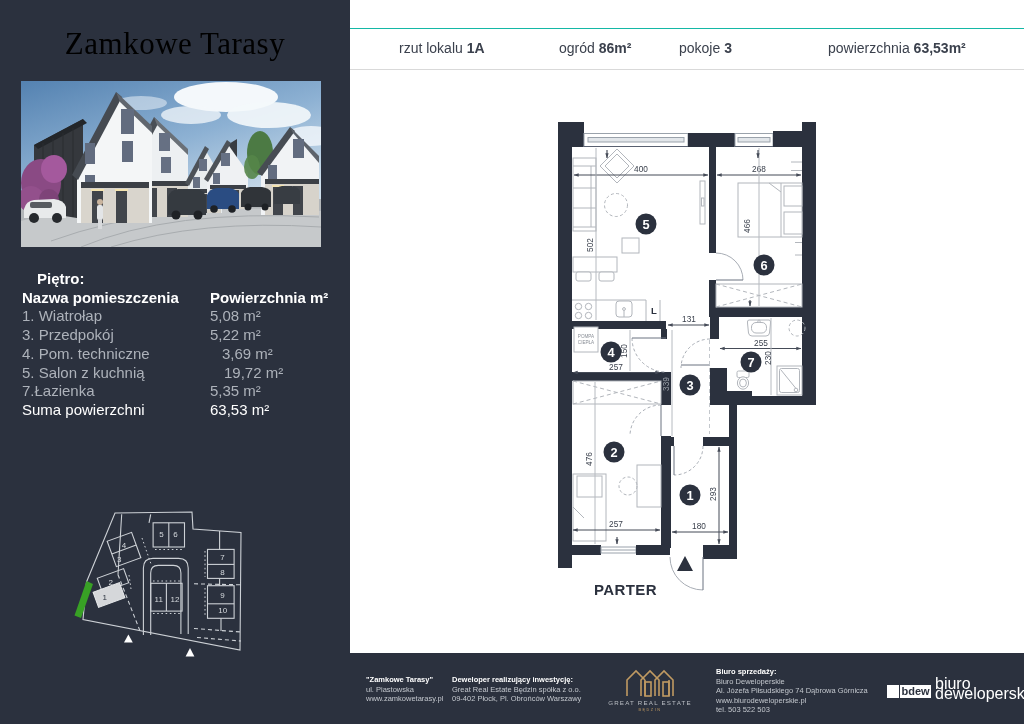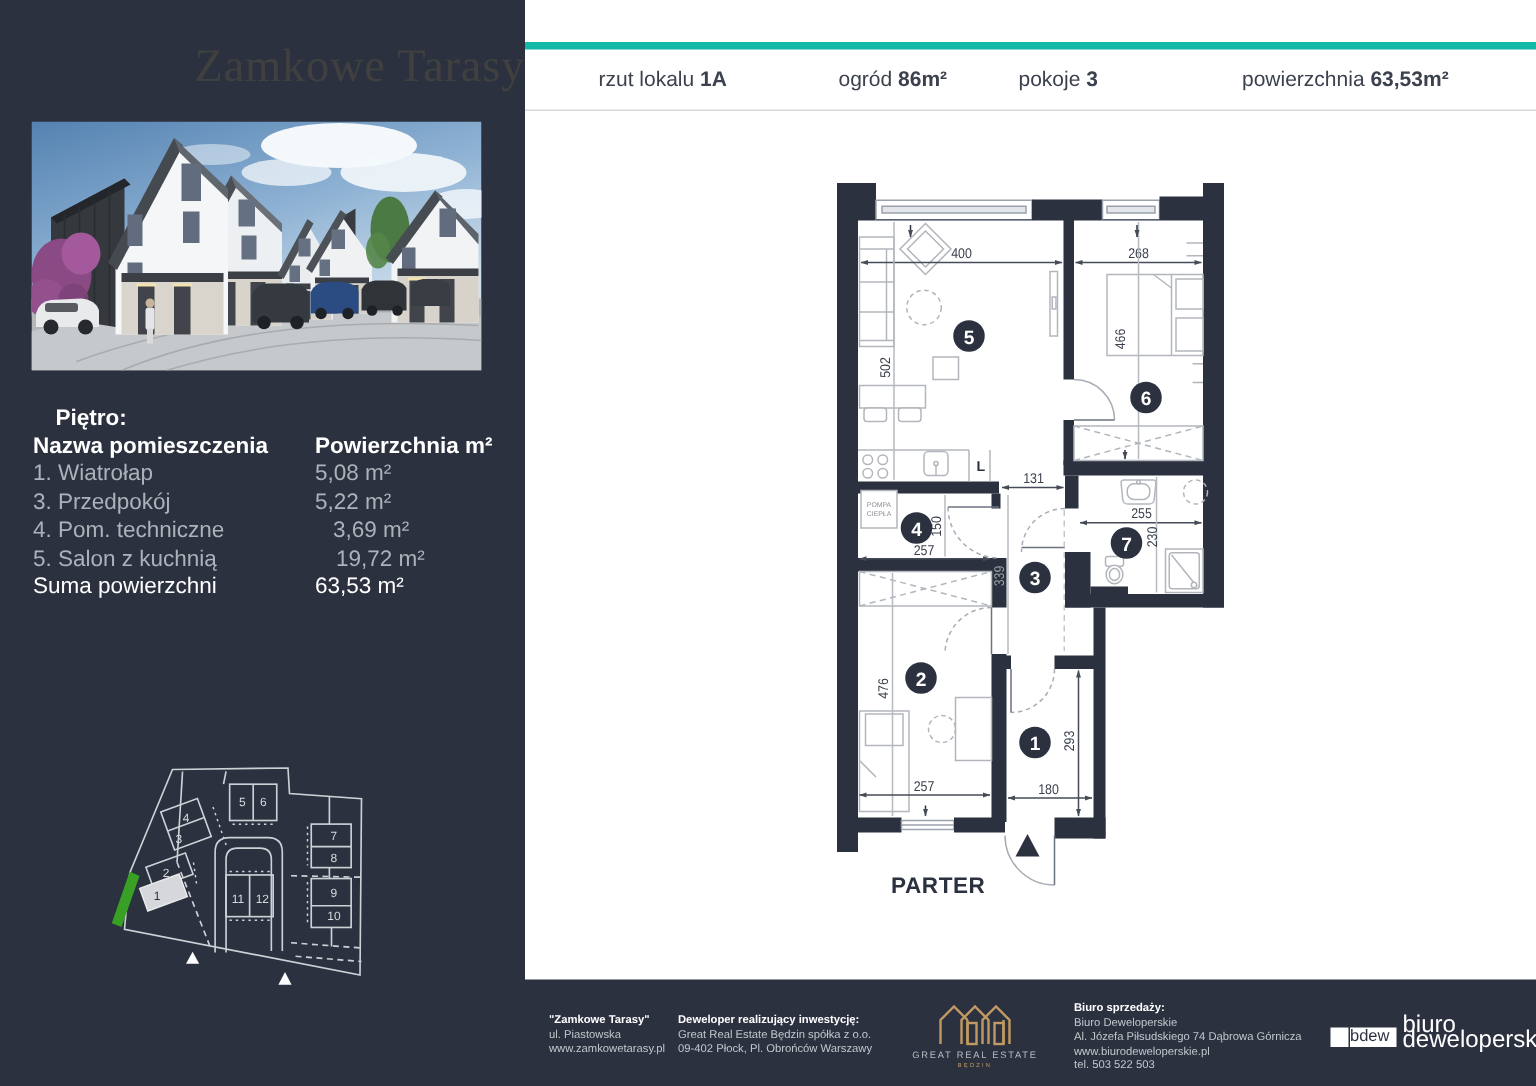--- a/index.html
+++ b/index.html
@@ -4,21 +4,21 @@
 <style>
   html,body{margin:0;padding:0}
   body{width:1024px;height:724px;position:relative;font-family:"Liberation Sans",sans-serif;background:#fff;overflow:hidden}
   .abs{position:absolute}
 </style>
 </head>
 <body>
 
 <div class="abs" style="left:0;top:0;width:350px;height:724px;background:#2b313e"></div>
 
-<div class="abs" style="left:0;top:26px;width:350px;text-align:right;color:#404040;font-family:'Liberation Serif',serif;font-size:31px;letter-spacing:0.5px">Zamkowe Tarasy</div>
+<div class="abs" style="left:0;top:26px;width:350px;text-align:center;color:#000000;font-family:'Liberation Serif',serif;font-size:31px;letter-spacing:0.5px">Zamkowe Tarasy</div>
 
 <svg class="abs" style="left:21px;top:81px" width="300" height="166" viewBox="0 0 300 166">
   <defs>
     <linearGradient id="sky" x1="0" y1="0" x2="0.7" y2="1">
       <stop offset="0" stop-color="#5482b1"></stop>
         <stop offset="0.55" stop-color="#8db1d3"></stop>
         <stop offset="1" stop-color="#cfdfec"></stop>
     </linearGradient>
   </defs>
 
@@ -165,20 +165,21 @@
     <div>1. Wiatrołap<span class="abs" style="left:188px">5,08 m²</span></div>
 
 
     <div>3. Przedpokój<span class="abs" style="left:188px">5,22 m²</span></div>
 
     <div>4. Pom. techniczne<span class="abs" style="left:200px">3,69 m²</span></div>
 
     <div>5. Salon z kuchnią<span class="abs" style="left:202px">19,72 m²</span></div>
 
 
+    <div>7.Łazienka<span class="abs" style="left:188px">5,35 m²</span></div>
 
     <div style="color:#fff;font-weight:normal">Suma powierzchni<span class="abs" style="left:188px">63,53 m²</span></div>
   </div>
 </div>
 
 <svg class="abs" style="left:45px;top:485px" width="250" height="200" viewBox="0 0 250 200">
   <g fill="none" stroke="#cdd1d6" stroke-width="1.1">
 
     <polygon points="70,28 147,27 148,44 196,47.5 195,165 38,134.5 41.5,97"></polygon>
 
@@ -248,21 +249,21 @@
       <text x="74.3" y="76.9">3</text>
     <text x="65.8" y="99.8">2</text>
   </g>
   <text x="59.7" y="115.1" fill="#2b313e" font-size="8" text-anchor="middle">1</text>
 
   <polygon points="83.4,149.5 79,157.5 87.8,157.5" fill="#fff"></polygon>
 
   <polygon points="145,163 140.6,171.5 149.4,171.5" fill="#fff"></polygon>
 </svg>
 
-<div class="abs" style="left:350px;top:28px;width:674px;height:40px;border-top:5px solid #14b8a6;border-bottom:1px solid #d9d9d9;color:#3b414d;font-size:14px">
+<div class="abs" style="left:350px;top:28px;width:674px;height:40px;border-top:1px solid #14b8a6;border-bottom:1px solid #d9d9d9;color:#3b414d;font-size:14px">
 
   <span class="abs" style="left:49px;top:11px">rzut lokalu <b>1A</b></span>
 
   <span class="abs" style="left:209px;top:11px">ogród <b>86m²</b></span>
 
   <span class="abs" style="left:329px;top:11px">pokoje <b>3</b></span>
 
   <span class="abs" style="left:478px;top:11px">powierzchnia <b>63,53m²</b></span>
 </div>
 
@@ -622,15 +623,15 @@
       <rect x="41" y="14" width="6" height="14"></rect>
       <rect x="59" y="14" width="6" height="14"></rect>
     </g>
     <text x="46" y="37" font-size="6.2" fill="#b9bdc3" text-anchor="middle" letter-spacing="1.2">GREAT REAL ESTATE</text>
     <text x="46" y="43" font-size="3.8" fill="#c09a62" text-anchor="middle" letter-spacing="1.5">BĘDZIN</text>
   </svg>
 
   <div class="abs" style="left:366px;top:14px"><b style="color:#fff">Biuro sprzedaży:</b><br>Biuro Deweloperskie<br>Al. Józefa Piłsudskiego 74 Dąbrowa Górnicza<br>www.biurodeweloperskie.pl<br>tel. 503 522 503</div>
 
   <div class="abs" style="left:537px;top:32px;width:12px;height:13px;background:#fff"></div>
-  <div class="abs" style="left:550px;top:32px;width:31px;height:13px;background:#fff;color:#2b313e;font-weight:normal;font-size:11px;line-height:13px">bdew</div>
+  <div class="abs" style="left:550px;top:32px;width:31px;height:13px;background:#fff;color:#2b313e;font-weight:bold;font-size:11px;text-align:center;line-height:13px">bdew</div>
   <div class="abs" style="left:585px;top:26px;color:#fff;font-weight:normal;font-size:16px;line-height:10px">biuro<br>deweloperskie</div>
 </div>
 
 </body></html>

